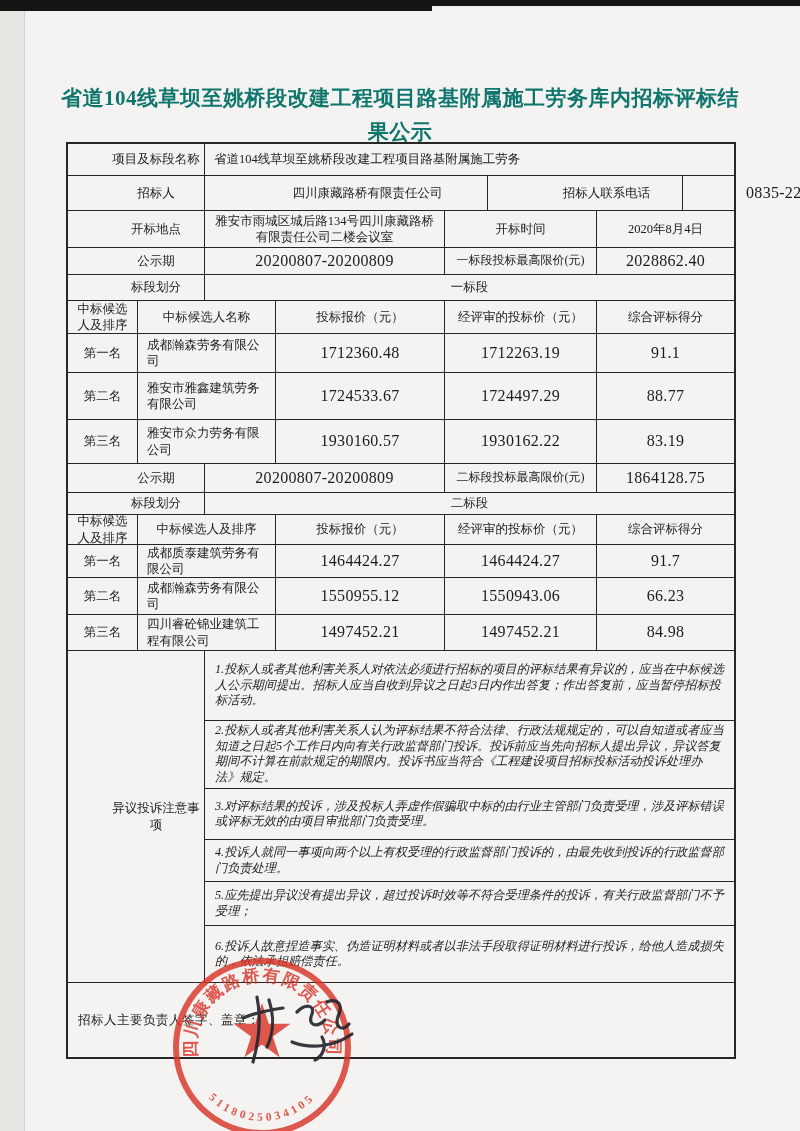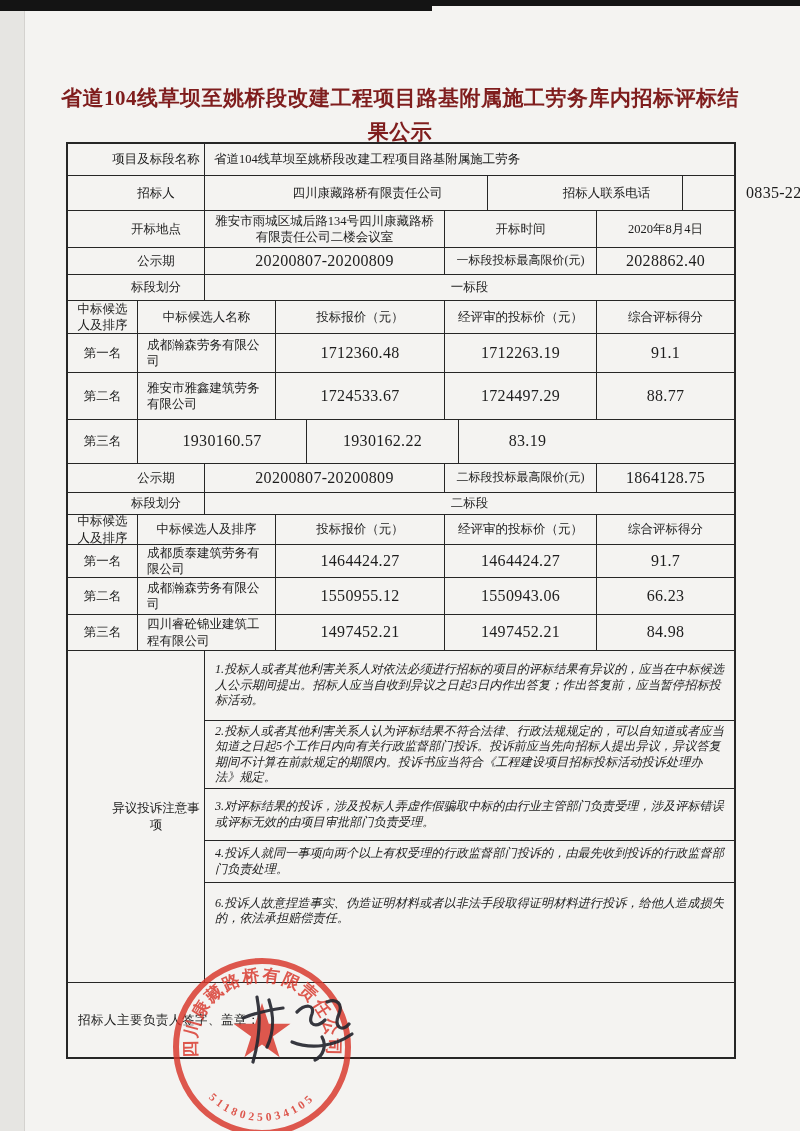--- a/index.html
+++ b/index.html
@@ -12,21 +12,21 @@
   .page{position:absolute;inset:0;}
   
   .scan-top-bar{position:absolute;left:0;top:0;width:800px;height:6px;background:#141414;}
   .scan-top-bar-left{position:absolute;left:0;top:0;width:432px;height:11px;background:#141414;}
   .scan-left-strip{position:absolute;left:0;top:0;width:24px;height:1131px;background:#e6e5e2;}
   .scan-left-line{position:absolute;left:24px;top:8px;width:1px;height:1123px;background:#d4d2cf;}
 
   .title{
     position:absolute;left:60px;top:82px;width:680px;
     text-align:center;font-size:21px;font-weight:bold;line-height:1.6;
-    letter-spacing:0.5px;color:#7f1d1d;margin:0;
+    letter-spacing:0.5px;color:#0f766e;margin:0;
   }
 
   .doc-table{
     position:absolute;left:66px;top:142px;width:670px;
     border:2px solid #262626;
     font-size:12.5px;box-sizing:border-box;background:transparent;
   }
   .row{display:flex;border-bottom:1.5px solid #262626;box-sizing:border-box;}
   .row:last-child{border-bottom:none;}
   .cell{
@@ -137,20 +137,21 @@
     </div>
     <div class="row h-a2">
       <div class="cell c-rank">第二名</div>
       <div class="cell c-name left-al">雅安市雅鑫建筑劳务有限公司</div>
       <div class="cell c-price num">1724533.67</div>
       <div class="cell c-sub num">1724497.29</div>
       <div class="cell c-last num">88.77</div>
     </div>
     <div class="row h-a3">
       <div class="cell c-rank">第三名</div>
+      <div class="cell c-name left-al">雅安市众力劳务有限公司</div>
       <div class="cell c-price num">1930160.57</div>
       <div class="cell c-sub num">1930162.22</div>
       <div class="cell c-last num">83.19</div>
     </div>
 
     <div class="row h-r6">
       <div class="cell c-label">公示期</div>
       <div class="cell c-mid num">20200807-20200809</div>
       <div class="cell c-sub nowrap">二标段投标最高限价(元)</div>
       <div class="cell c-last num">1864128.75</div>
@@ -191,20 +192,21 @@
       <div class="cell c-last num">84.98</div>
     </div>
 
     <div class="row h-notes">
       <div class="cell c-label">异议投诉注意事项</div>
       <div class="notes-col">
         <div class="note-item n1">1.投标人或者其他利害关系人对依法必须进行招标的项目的评标结果有异议的，应当在中标候选人公示期间提出。招标人应当自收到异议之日起3日内作出答复；作出答复前，应当暂停招标投标活动。</div>
         <div class="note-item n2">2.投标人或者其他利害关系人认为评标结果不符合法律、行政法规规定的，可以自知道或者应当知道之日起5个工作日内向有关行政监督部门投诉。投诉前应当先向招标人提出异议，异议答复期间不计算在前款规定的期限内。投诉书应当符合《工程建设项目招标投标活动投诉处理办法》规定。</div>
         <div class="note-item n3">3.对评标结果的投诉，涉及投标人弄虚作假骗取中标的由行业主管部门负责受理，涉及评标错误或评标无效的由项目审批部门负责受理。</div>
         <div class="note-item n4">4.投诉人就同一事项向两个以上有权受理的行政监督部门投诉的，由最先收到投诉的行政监督部门负责处理。</div>
+        <div class="note-item n5">5.应先提出异议没有提出异议，超过投诉时效等不符合受理条件的投诉，有关行政监督部门不予受理；</div>
         <div class="note-item n6">6.投诉人故意捏造事实、伪造证明材料或者以非法手段取得证明材料进行投诉，给他人造成损失的，依法承担赔偿责任。</div>
       </div>
     </div>
 
     <div class="row h-sig sig-row">
       <span class="sig-label">招标人主要负责人签字、盖章：</span>
     </div>
 
   </div>
 

